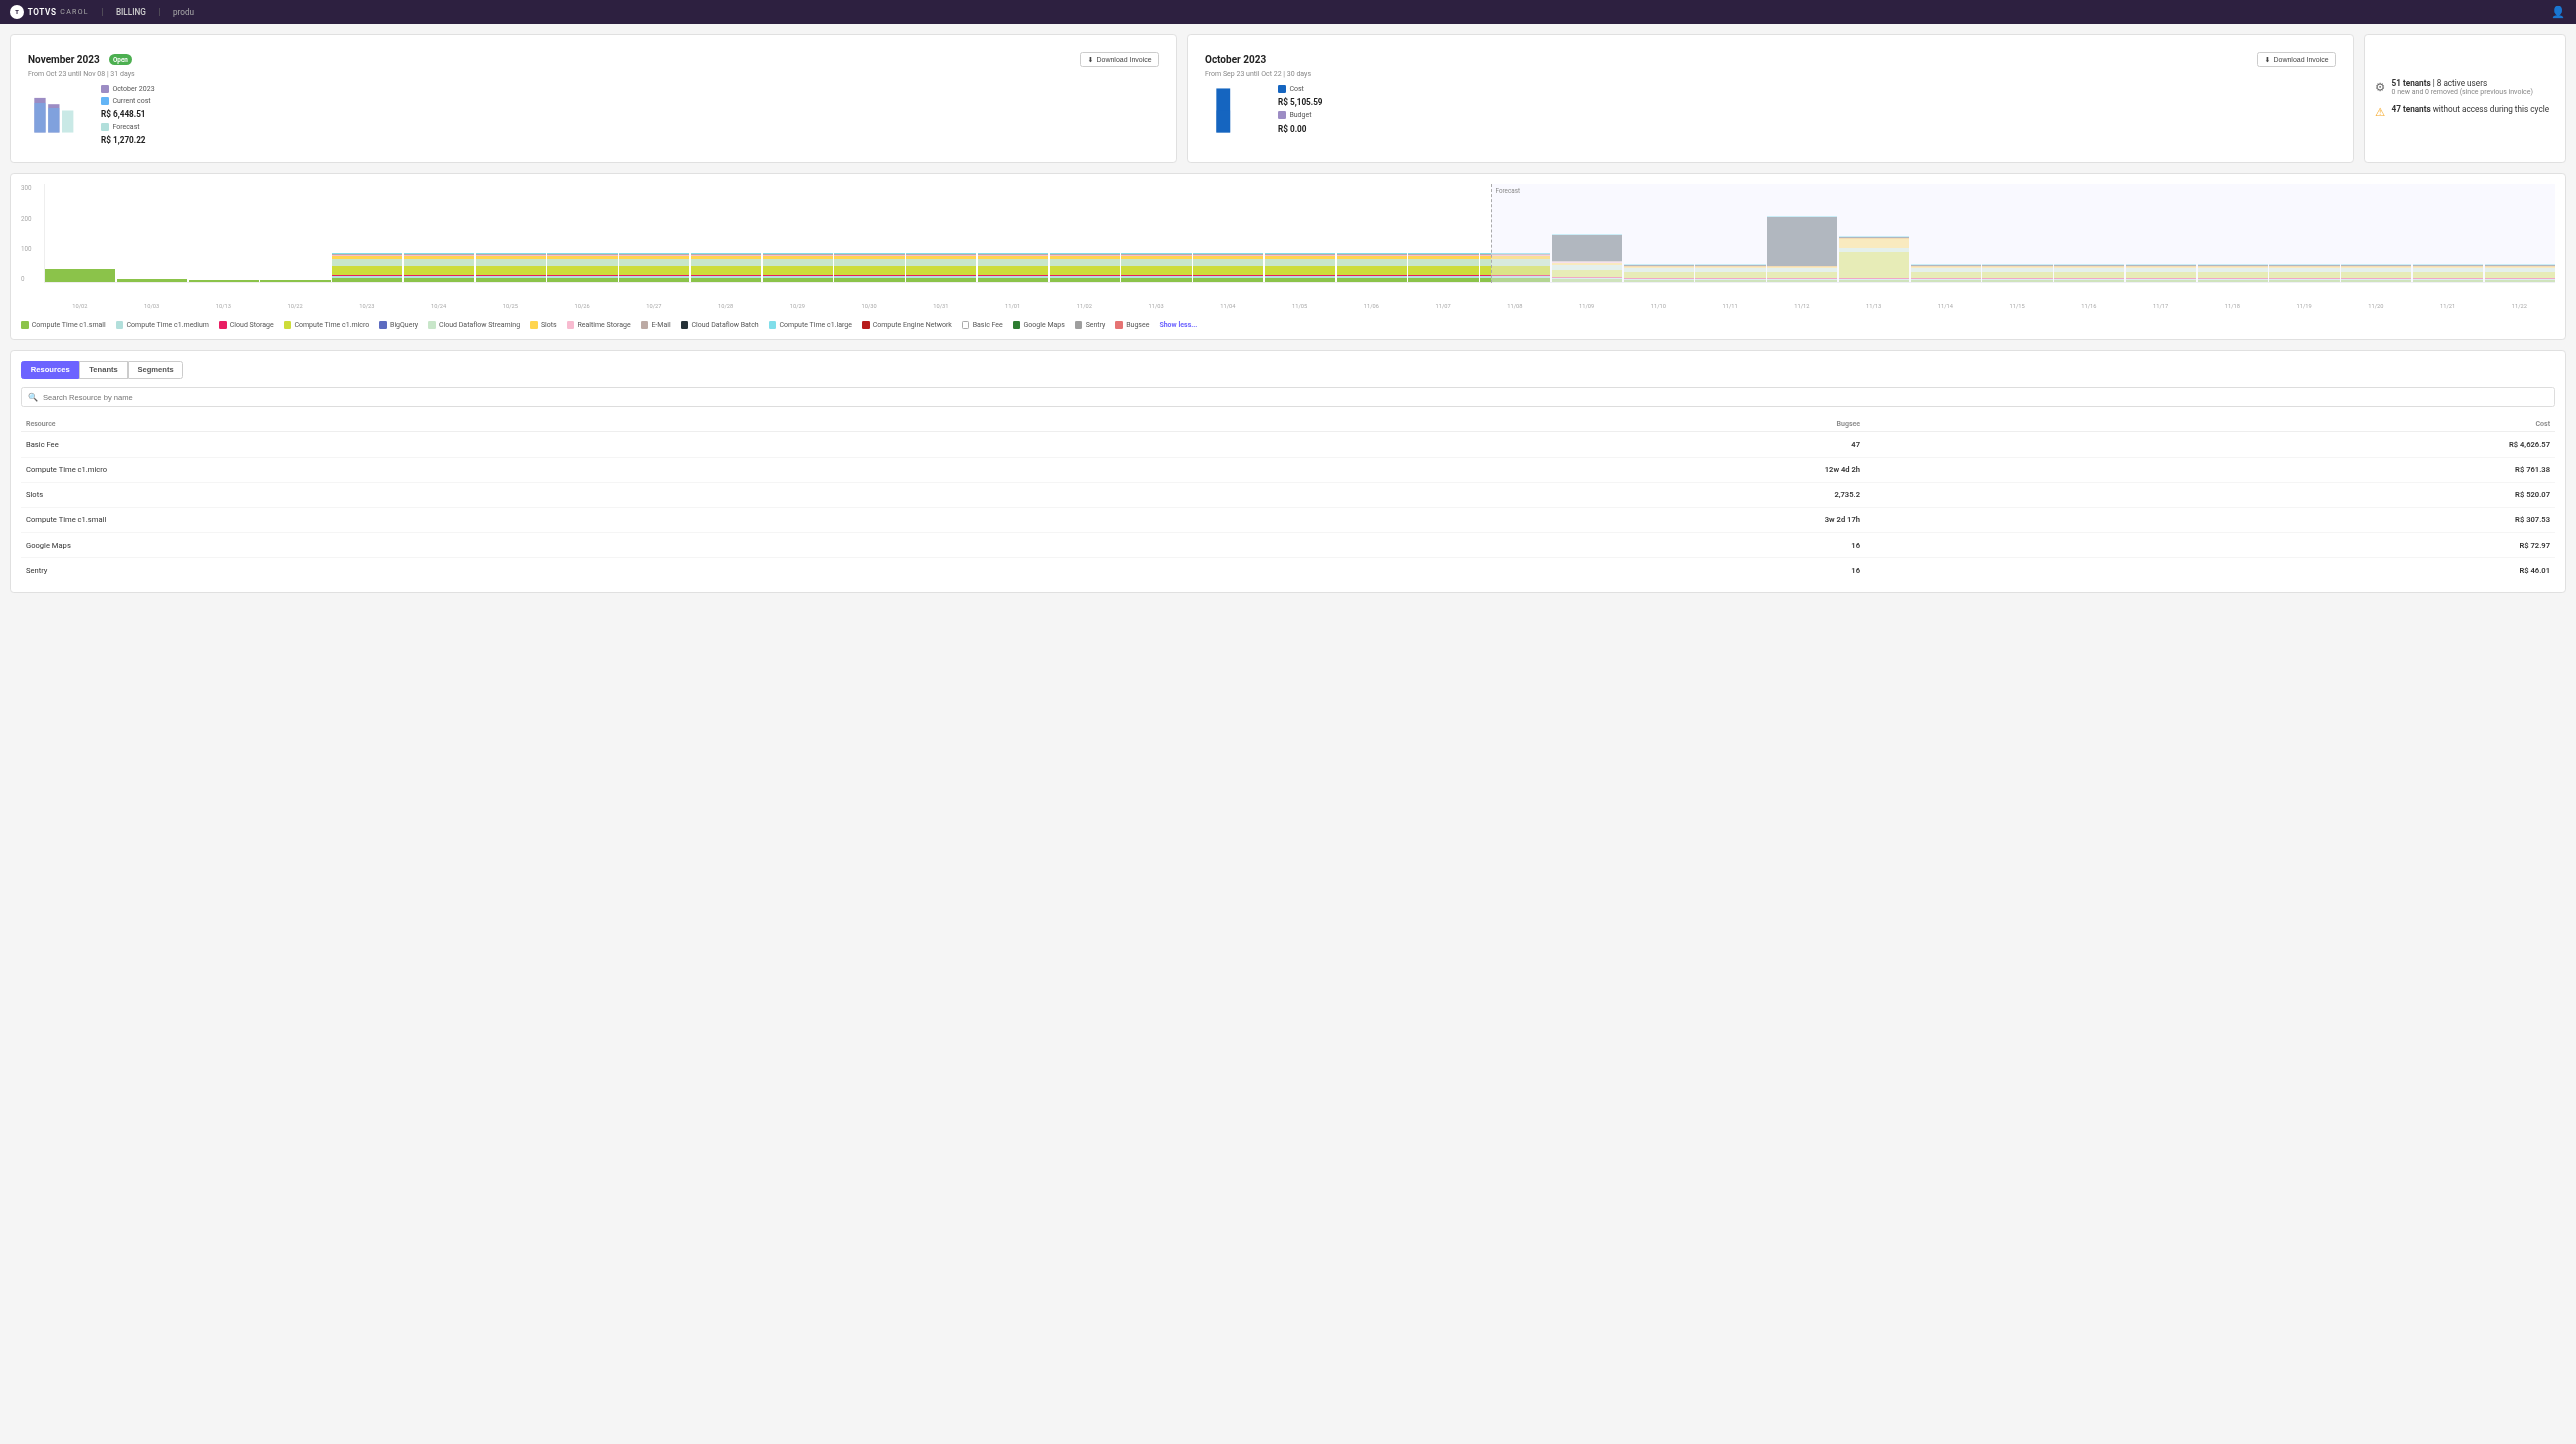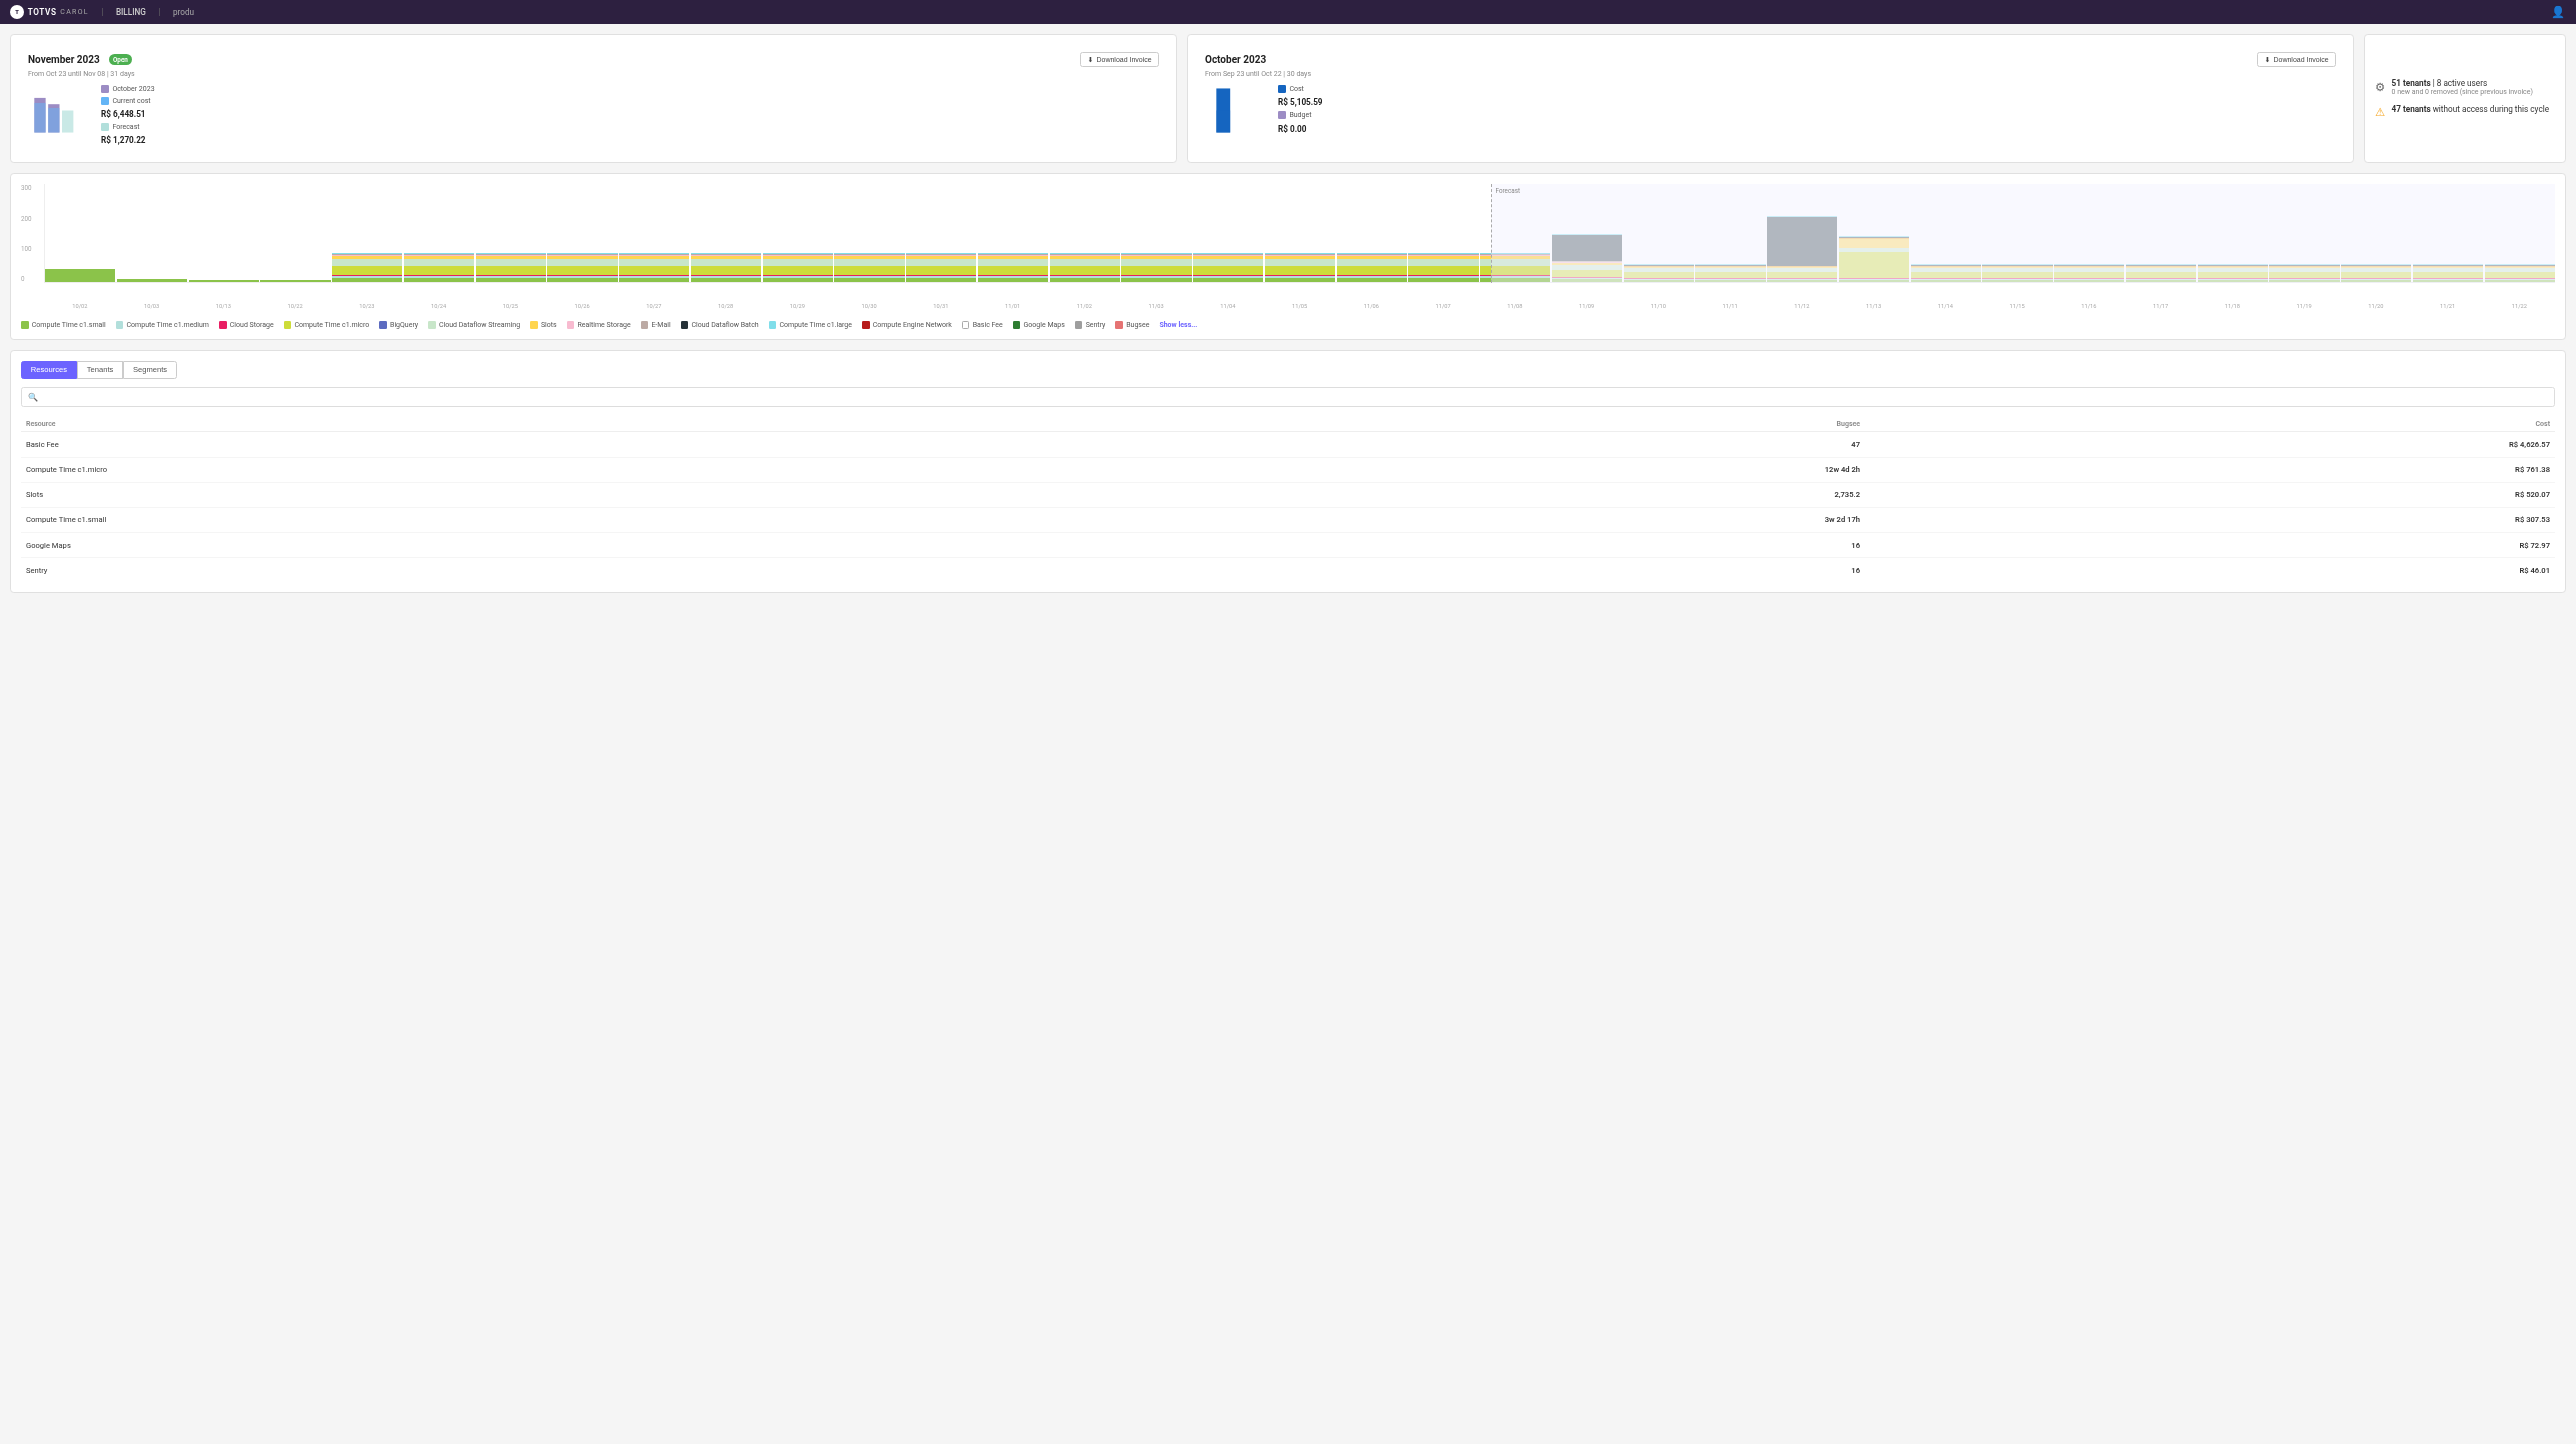--- a/index.html
+++ b/index.html
@@ -213,21 +213,21 @@
     .table-section {
       background: #fff;
       border: 0.6px solid #e0e0e0;
       border-radius: 3.8px;
       padding: 10px;
     }
     .tabs-row { display: flex; gap: 0; margin-bottom: 8.8px; }
     .tab-btn {
       padding: 3.2px 8.8px;
       font-size: 7.6px;
-      font-weight: 400;
+      font-weight: 700;
       border: 0.6px solid #ccc;
       background: #fff;
       cursor: pointer;
       color: #555;
     }
     .tab-btn:first-child { border-radius: 2.5px 0 0 2.5px; }
     .tab-btn:last-child { border-radius: 0 2.5px 2.5px 0; }
     .tab-btn.active { background: #6c63ff; color: #fff; border-color: #6c63ff; }
 
     .search-row {
@@ -966,20 +966,21 @@
 
   <div class="table-section">
     <div class="tabs-row" id="tabs-row">
         <button class="tab-btn active">Resources</button>
         <button class="tab-btn">Tenants</button>
         <button class="tab-btn">Segments</button>
       </div>
 
     <div class="search-row">
       <span class="search-icon-txt">🔍</span>
+      <input type="text" placeholder="Search Resource by name" style="">
     </div>
 
     <table class="resource-table">
       <thead>
         <tr>
           <th>Resource</th>
           <th class="right">Bugsee</th>
           <th class="right">Cost</th>
         </tr>
       </thead>

